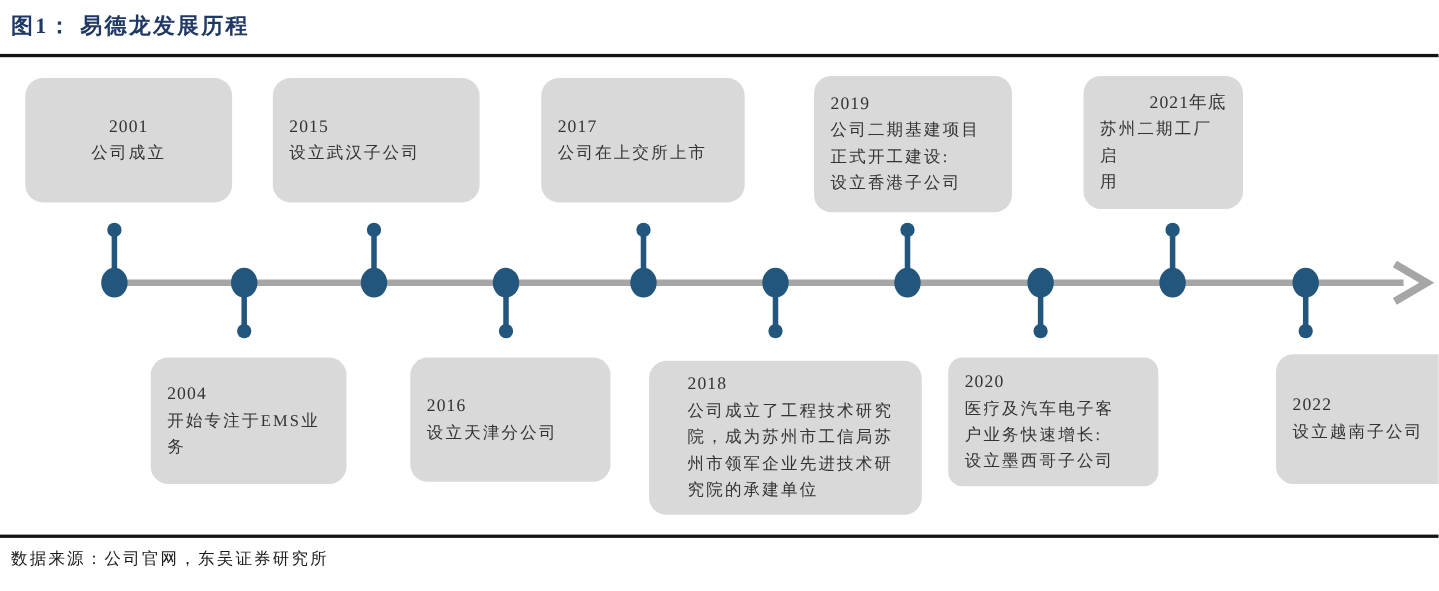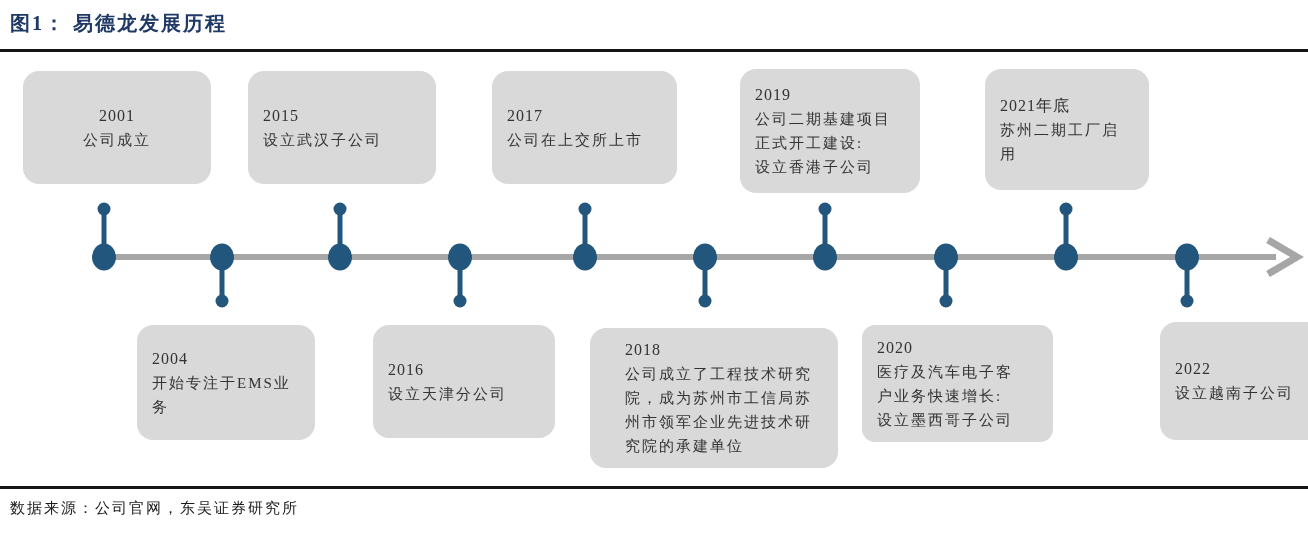--- a/index.html
+++ b/index.html
@@ -60,21 +60,21 @@
   <div class="box" style="left:492px;top:71px;width:185px;height:113px;">
     <div class="year">2017</div>
     <div class="desc">公司在上交所上市</div>
   </div>
   <div class="box" style="left:740px;top:69px;width:180px;height:124px;">
     <div class="year">2019</div>
     <div class="desc">公司二期基建项目
 正式开工建设:
 设立香港子公司</div>
   </div>
-  <div class="box" style="left:985px;top:69px;width:164px;height:121px;">
+  <div class="box" style="left:985px;top:69px;width:145px;height:121px;align-items:flex-end;">
     <div class="year">2021年底</div>
     <div class="desc">苏州二期工厂启
 用</div>
   </div>
 
   <div class="box" style="left:137px;top:325px;width:178px;height:115px;">
     <div class="year">2004</div>
     <div class="desc">开始专注于EMS业
 务</div>
   </div>

